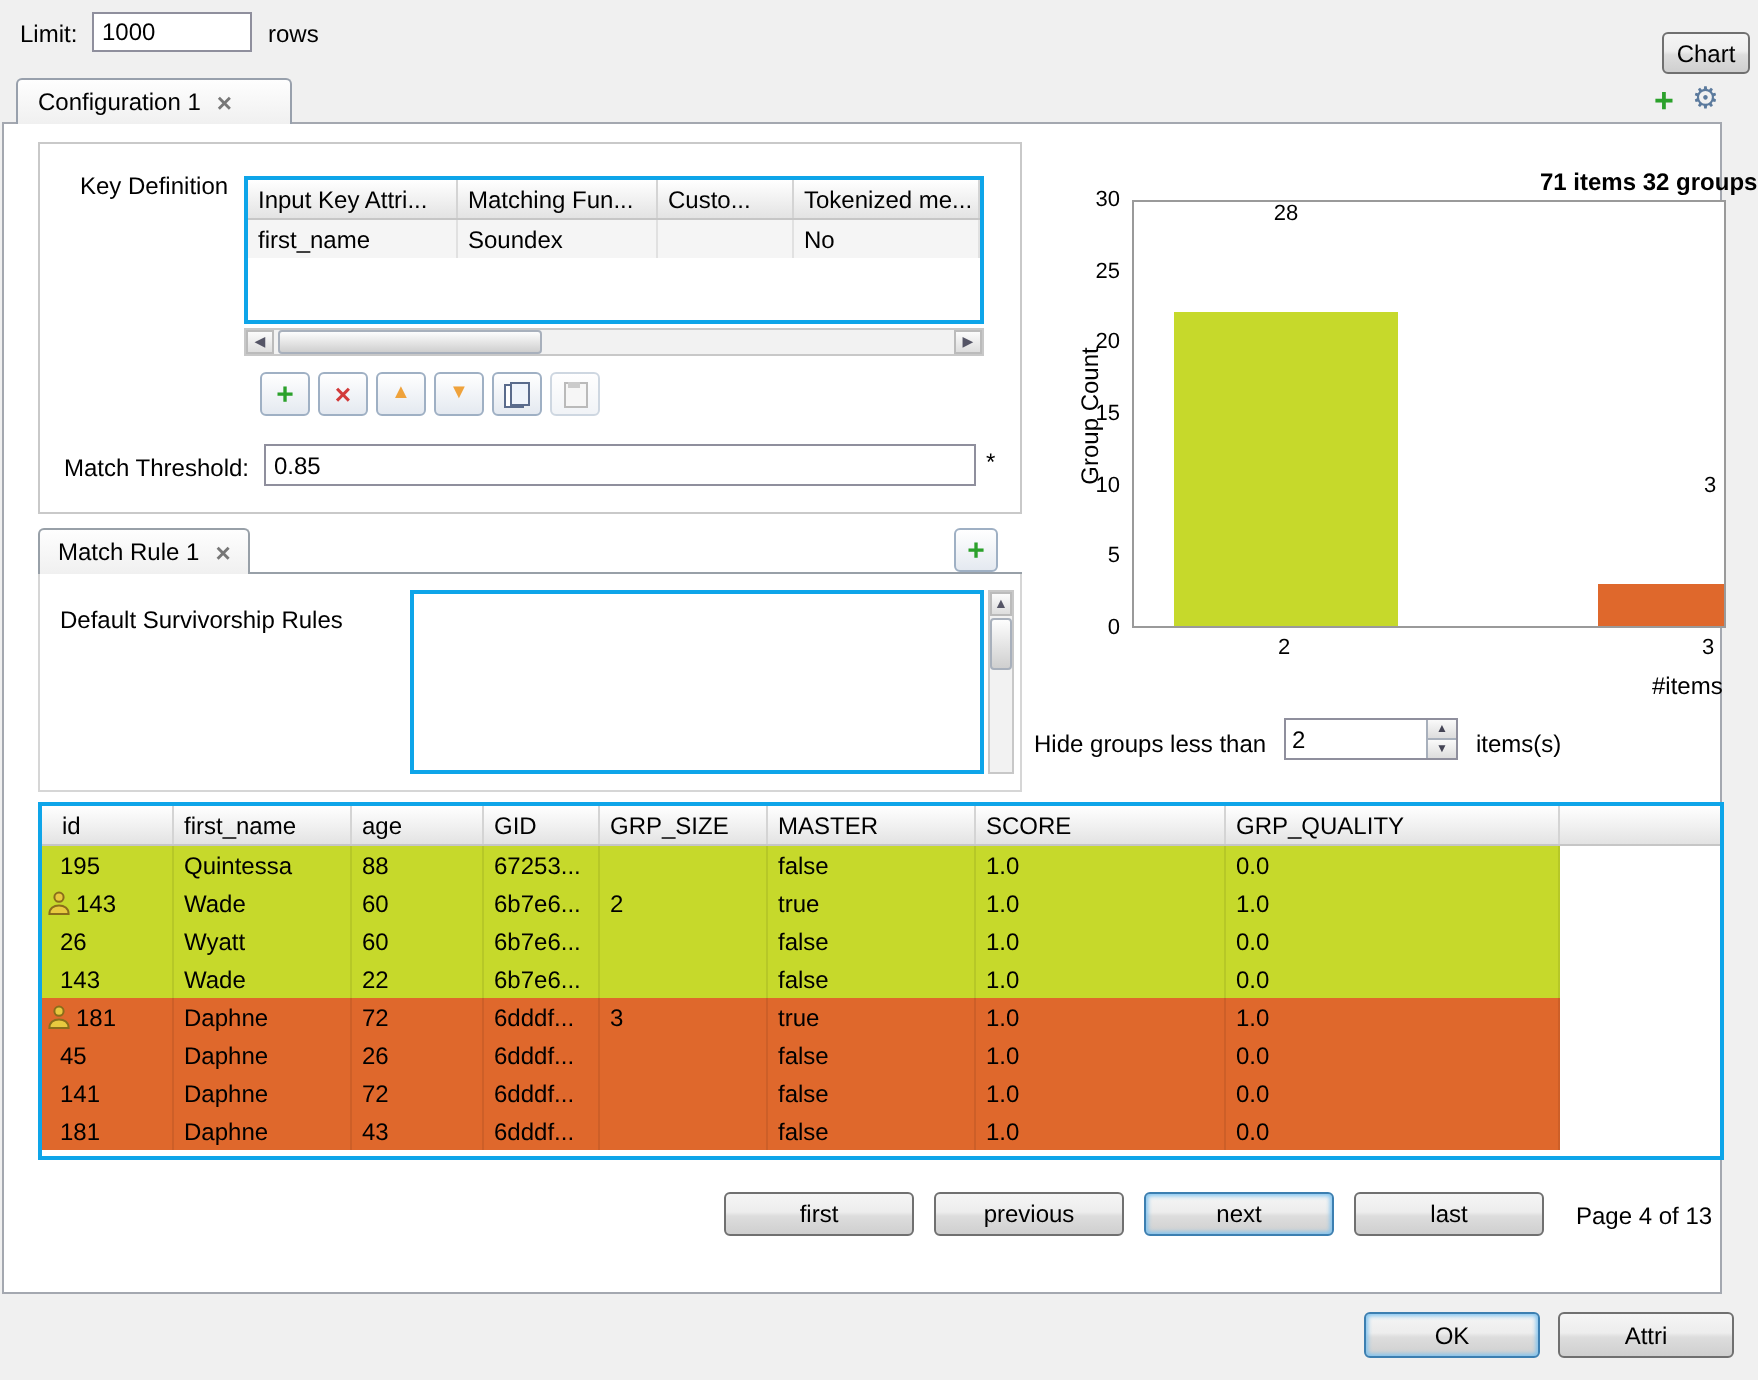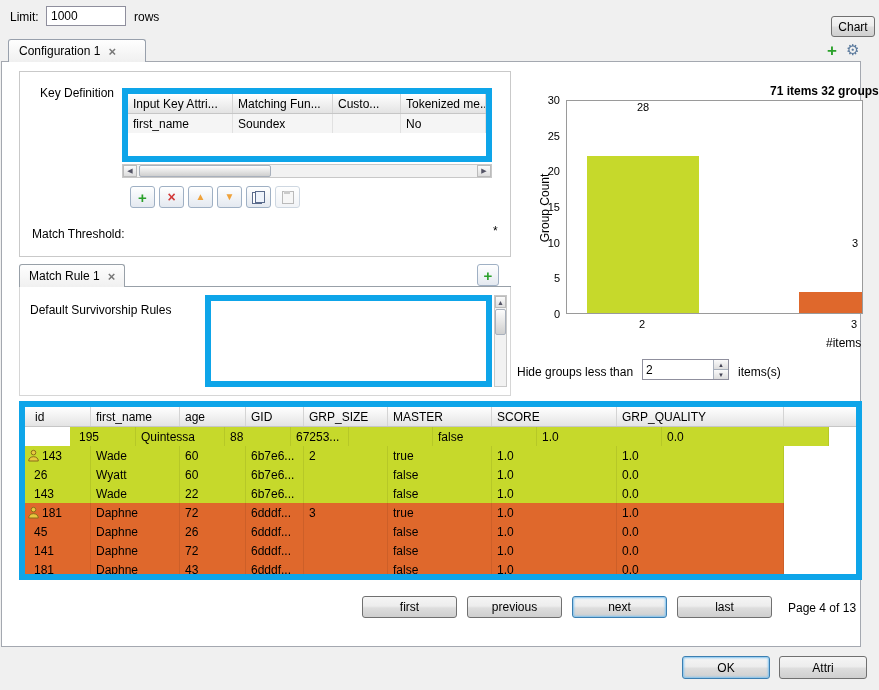--- a/index.html
+++ b/index.html
@@ -17,21 +17,21 @@
   
   .tab-sel { background:linear-gradient(#fefefe,#f0f0f0); border:1px solid #98a0ac; border-bottom:none;
              border-radius:3px 3px 0 0; display:flex; align-items:center; gap:8px; padding:0 10px; z-index:3; }
   .ic-close { color:#777; font-weight:bold; font-size:13px; line-height:1; }
 
   .content { background:#fff; border:1px solid #a4a8b0; }
 
   .group { border:1px solid #c9c9c9; background:#fff; }
 
   
-  .table { background:#fff; border:6px solid #0ea5e9; overflow:hidden; }
+  .table { background:#fff; border:2px solid #0ea5e9; overflow:hidden; }
   .thead { display:grid; height:20px; background:linear-gradient(#ffffff,#f0f0f0 55%,#e3e3e3); border-bottom:1px solid #c6c6c6; }
   .th { display:flex; align-items:center; padding:0 5px; border-right:1px solid #d4d4d4; overflow:hidden; white-space:nowrap; }
   .trow { display:grid; height:19px; }
   .td { display:flex; align-items:center; padding:0 5px; border-right:1px solid rgba(0,0,0,0.08); overflow:hidden; white-space:nowrap; }
 
   .kd-grid { grid-template-columns:105px 100px 68px 1fr; }
   .kd-row0 { background:#f5f5f5; }
   .sv-grid { grid-template-columns:70px 117px 1fr; }
   .param-chip { width:92px; height:15px; background:#c6c6c6; border:1px solid #b0b0b0; }
 
@@ -155,20 +155,21 @@
           </button>
         <button class="tool-btn">
             <span class="ic-copy"></span>
           </button>
         <button class="tool-btn disabled">
             <span class="ic-paste"></span>
           </button>
       </div>
 
       <span class="abs" style="left:12px;top:155px">Match Threshold:</span>
+      <input class="text abs" style="left: 112px; top: 150px; width: 356px; height: 21px;" value="0.85">
       <span class="abs" style="left:473px;top:152px">*</span>
     </div>
 
     <div class="abs mr-folder" style="left:17px;top:201px;width:492px;height:134px">
       <div class="mr-tabbar">
         <div class="mr-tab">
           <span>Match Rule 1</span>
           <span class="ic-close">×</span>
         </div>
         <button class="tool-btn abs" style="left:458px;top:1px;width:22px;height:22px">
@@ -234,21 +235,21 @@
         <div class="th">first_name</div>
         <div class="th">age</div>
         <div class="th">GID</div>
         <div class="th">GRP_SIZE</div>
         <div class="th">MASTER</div>
         <div class="th">SCORE</div>
         <div class="th">GRP_QUALITY</div>
         <div class="th" style="border-right:none"></div>
       </div>
 
-      <div class="trow res-grid" style="background: rgb(198, 217, 43); margin-left: 45px;">
+      <div class="trow res-grid" style="background: rgb(198, 217, 43);">
         <div class="td td-id">
             <span>195</span>
           </div>
         <div class="td">Quintessa</div>
         <div class="td">88</div>
         <div class="td">67253...</div>
         <div class="td"></div>
         <div class="td">false</div>
         <div class="td">1.0</div>
         <div class="td">0.0</div>

